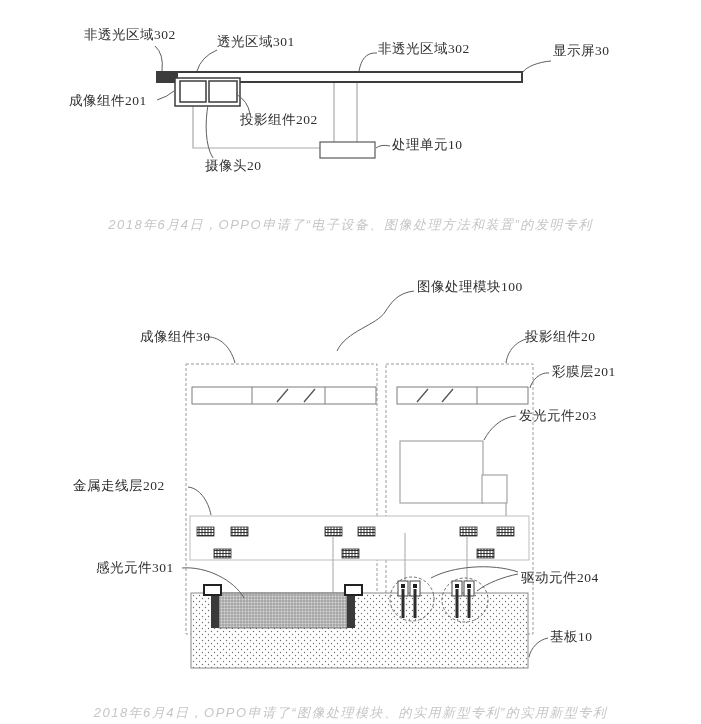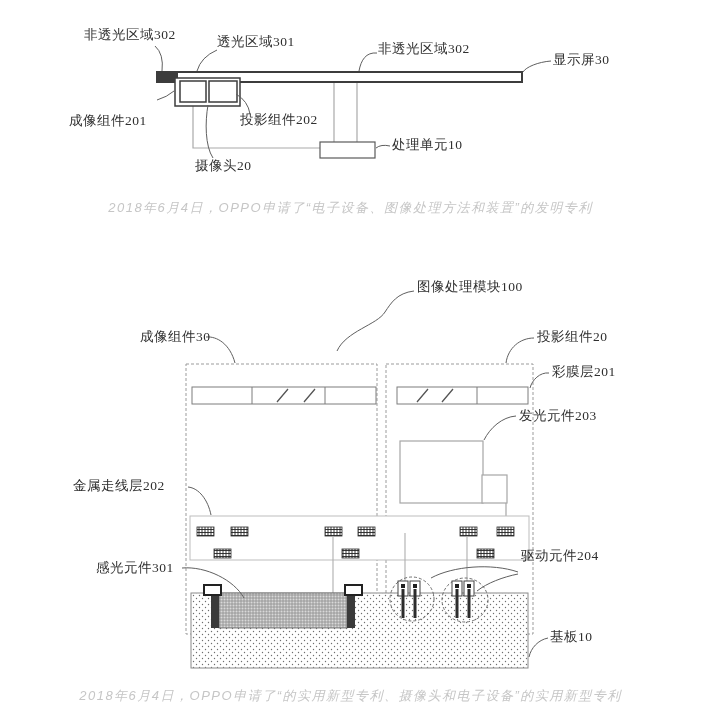--- a/index.html
+++ b/index.html
@@ -10,20 +10,21 @@
   #art{position:absolute;left:0;top:0;}
   .lbl{
     position:absolute;font-size:13.5px;color:#2f2f2f;line-height:15px;
     white-space:nowrap;letter-spacing:0.5px;
   }
   .caption{
     position:absolute;left:0;width:701px;text-align:center;
     font-family:"Liberation Sans","DejaVu Sans",sans-serif;
     font-style:italic;font-size:13px;color:#c6c6c6;letter-spacing:1.5px;
     white-space:nowrap;
+    margin-top:17px;
   }
 </style>
 </head>
 <body>
 
 <div id="stage">
 
   <svg id="art" width="701" height="724" viewBox="0 0 701 724" xmlns="http://www.w3.org/2000/svg">
     <defs>
       <pattern id="pDot" width="6" height="6" patternUnits="userSpaceOnUse">
@@ -156,33 +157,33 @@
         <path d="M518,572 C492,563 453,566 431,578"></path>
         <path d="M518,574 C503,577 487,583 477,591"></path>
         <path d="M548,638 C538,640 531,648 529,657"></path>
       </g>
     </g>
   </svg>
 
   <div class="lbl" style="left:84px;top:27px">非透光区域302</div>
   <div class="lbl" style="left:217px;top:34px">透光区域301</div>
   <div class="lbl" style="left:378px;top:41px">非透光区域302</div>
-  <div class="lbl" style="left:553px;top:52px">显示屏30</div>
-  <div class="lbl" style="left:69px;top:113px">成像组件201</div>
+  <div class="lbl" style="left:553px;top:43px">显示屏30</div>
+  <div class="lbl" style="left:69px;top:93px">成像组件201</div>
   <div class="lbl" style="left:240px;top:112px">投影组件202</div>
-  <div class="lbl" style="left:195px;top:158px">摄像头20</div>
+  <div class="lbl" style="left:205px;top:158px">摄像头20</div>
   <div class="lbl" style="left:392px;top:137px">处理单元10</div>
 
   <div class="caption" style="top:199px">2018年6月4日，OPPO申请了“电子设备、图像处理方法和装置”的发明专利</div>
 
   <div class="lbl" style="left:417px;top:279px">图像处理模块100</div>
   <div class="lbl" style="left:140px;top:329px">成像组件30</div>
-  <div class="lbl" style="left:537px;top:329px">投影组件20</div>
+  <div class="lbl" style="left:525px;top:329px">投影组件20</div>
   <div class="lbl" style="left:552px;top:364px">彩膜层201</div>
   <div class="lbl" style="left:519px;top:408px">发光元件203</div>
   <div class="lbl" style="left:73px;top:478px">金属走线层202</div>
   <div class="lbl" style="left:96px;top:560px">感光元件301</div>
-  <div class="lbl" style="left:521px;top:548px">驱动元件204</div>
+  <div class="lbl" style="left:521px;top:570px">驱动元件204</div>
   <div class="lbl" style="left:550px;top:629px">基板10</div>
 
-  <div class="caption" style="top:687px">2018年6月4日，OPPO申请了“的实用新型专利、摄像头和电子设备”的实用新型专利</div>
+  <div class="caption" style="top:687px">2018年6月4日，OPPO申请了“图像处理模块、的实用新型专利”的实用新型专利</div>
 
 </div>
 
 </body></html>

